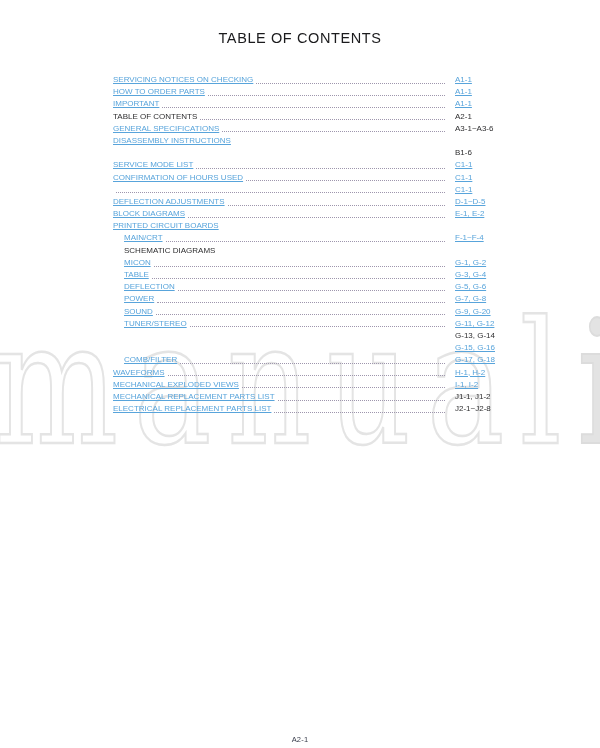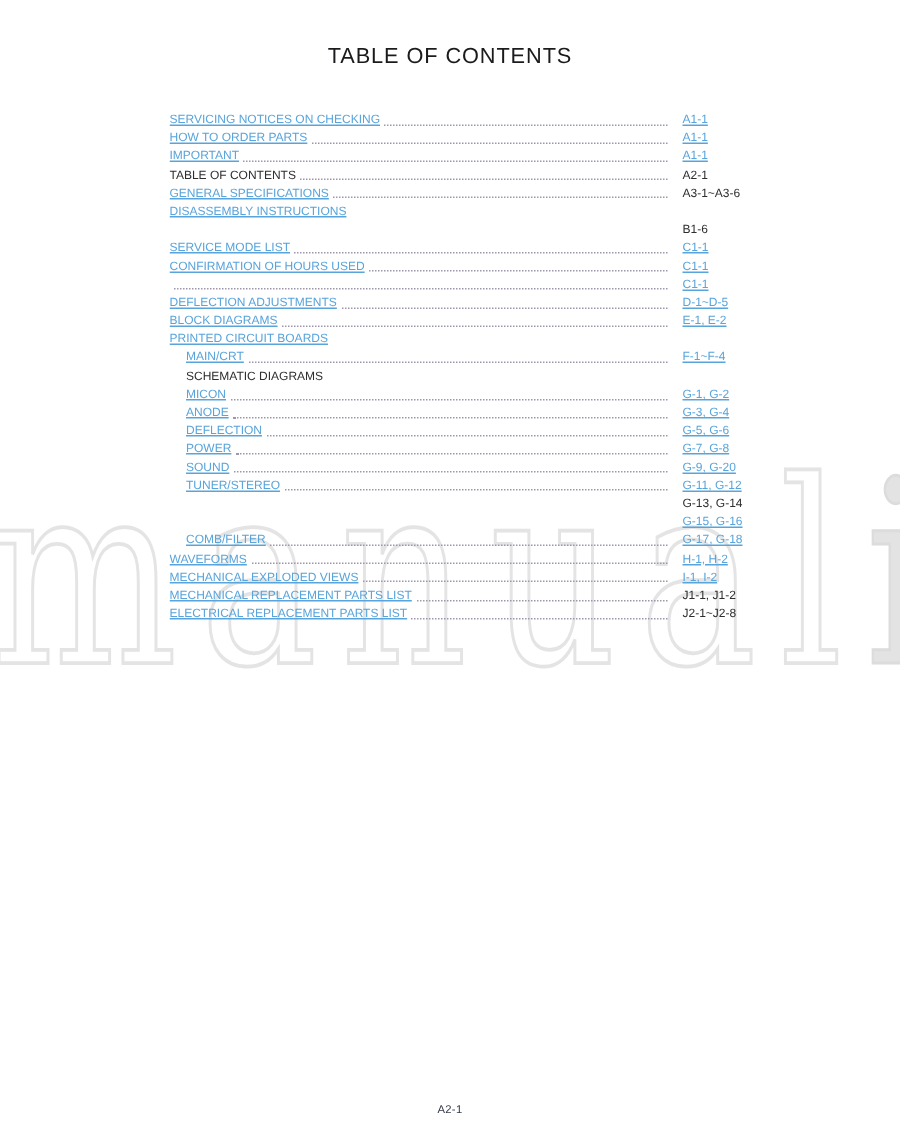--- a/index.html
+++ b/index.html
@@ -173,21 +173,21 @@
     </div>
       <div class="toc-row indent">
       <div class="toc-inner">
         <span class="toc-label lk">MICON</span>
         <span class="toc-leader"></span>
       </div>
       <span class="toc-page lk">G-1, G-2</span>
     </div>
       <div class="toc-row indent">
       <div class="toc-inner">
-        <span class="toc-label lk">ANODE</span>
+        <span class="toc-label lk">TABLE</span>
         <span class="toc-leader"></span>
       </div>
       <span class="toc-page lk">G-3, G-4</span>
     </div>
       <div class="toc-row indent">
       <div class="toc-inner">
         <span class="toc-label lk">DEFLECTION</span>
         <span class="toc-leader"></span>
       </div>
       <span class="toc-page lk">G-5, G-6</span>

